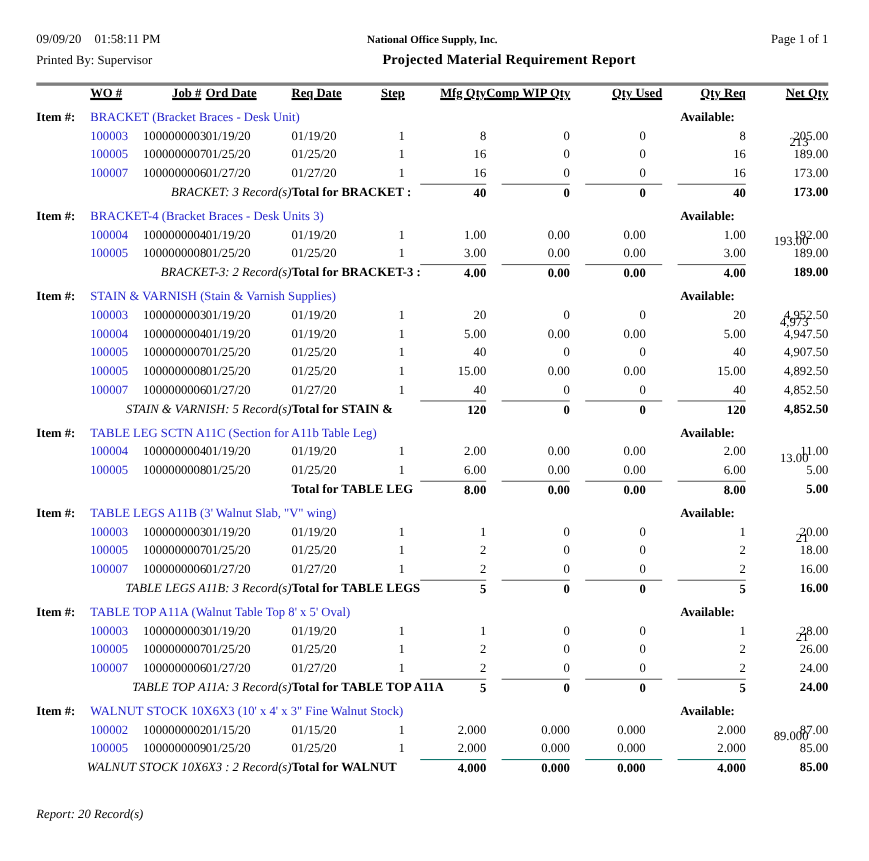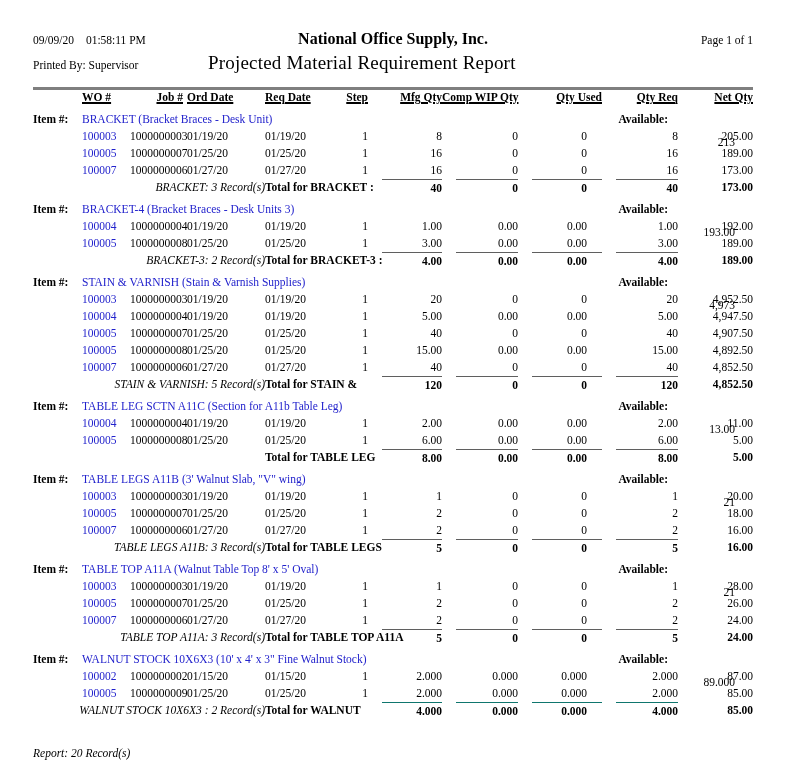--- a/index.html
+++ b/index.html
@@ -6,24 +6,24 @@
   body{
     width:790px;height:783px;overflow:hidden;
     font-family:"Liberation Serif","DejaVu Serif",serif;
     font-size:11.5px;color:#000;
   }
   .page{padding:30px 37px 0 33px;}
 
   
   .top{display:grid;grid-template-columns:175px 1fr 175px;align-items:baseline;}
   .top-left{display:flex;gap:12px;white-space:nowrap;}
-  .company{text-align:center;font-weight:bold;font-size:16px;}
+  .company{text-align:center;font-weight:bold;font-size:10px;}
   .pageno{text-align:right;}
   .top2{margin-top:4px;}
-  .title{text-align:left;font-weight:normal;font-size:19px;letter-spacing:.2px;}
+  .title{text-align:right;font-weight:bold;font-size:13px;letter-spacing:.2px;}
   .rule{height:3px;background:#7f7f7f;margin-top:13px;}
 
   
   .grid{display:grid;grid-template-columns:49px 48px 53px 82px 65px 38px 74px 76px 84px 76px 75px;}
   .row{height:17px;line-height:17px;}
   .hdr-row{height:16px;line-height:15px;text-decoration:underline;}
   .cell{white-space:nowrap;overflow:visible;}
   .rt{text-align:right;}
   .u{font-weight:bold;text-decoration:underline;text-underline-offset:2px;}
   .b{font-weight:bold;}

